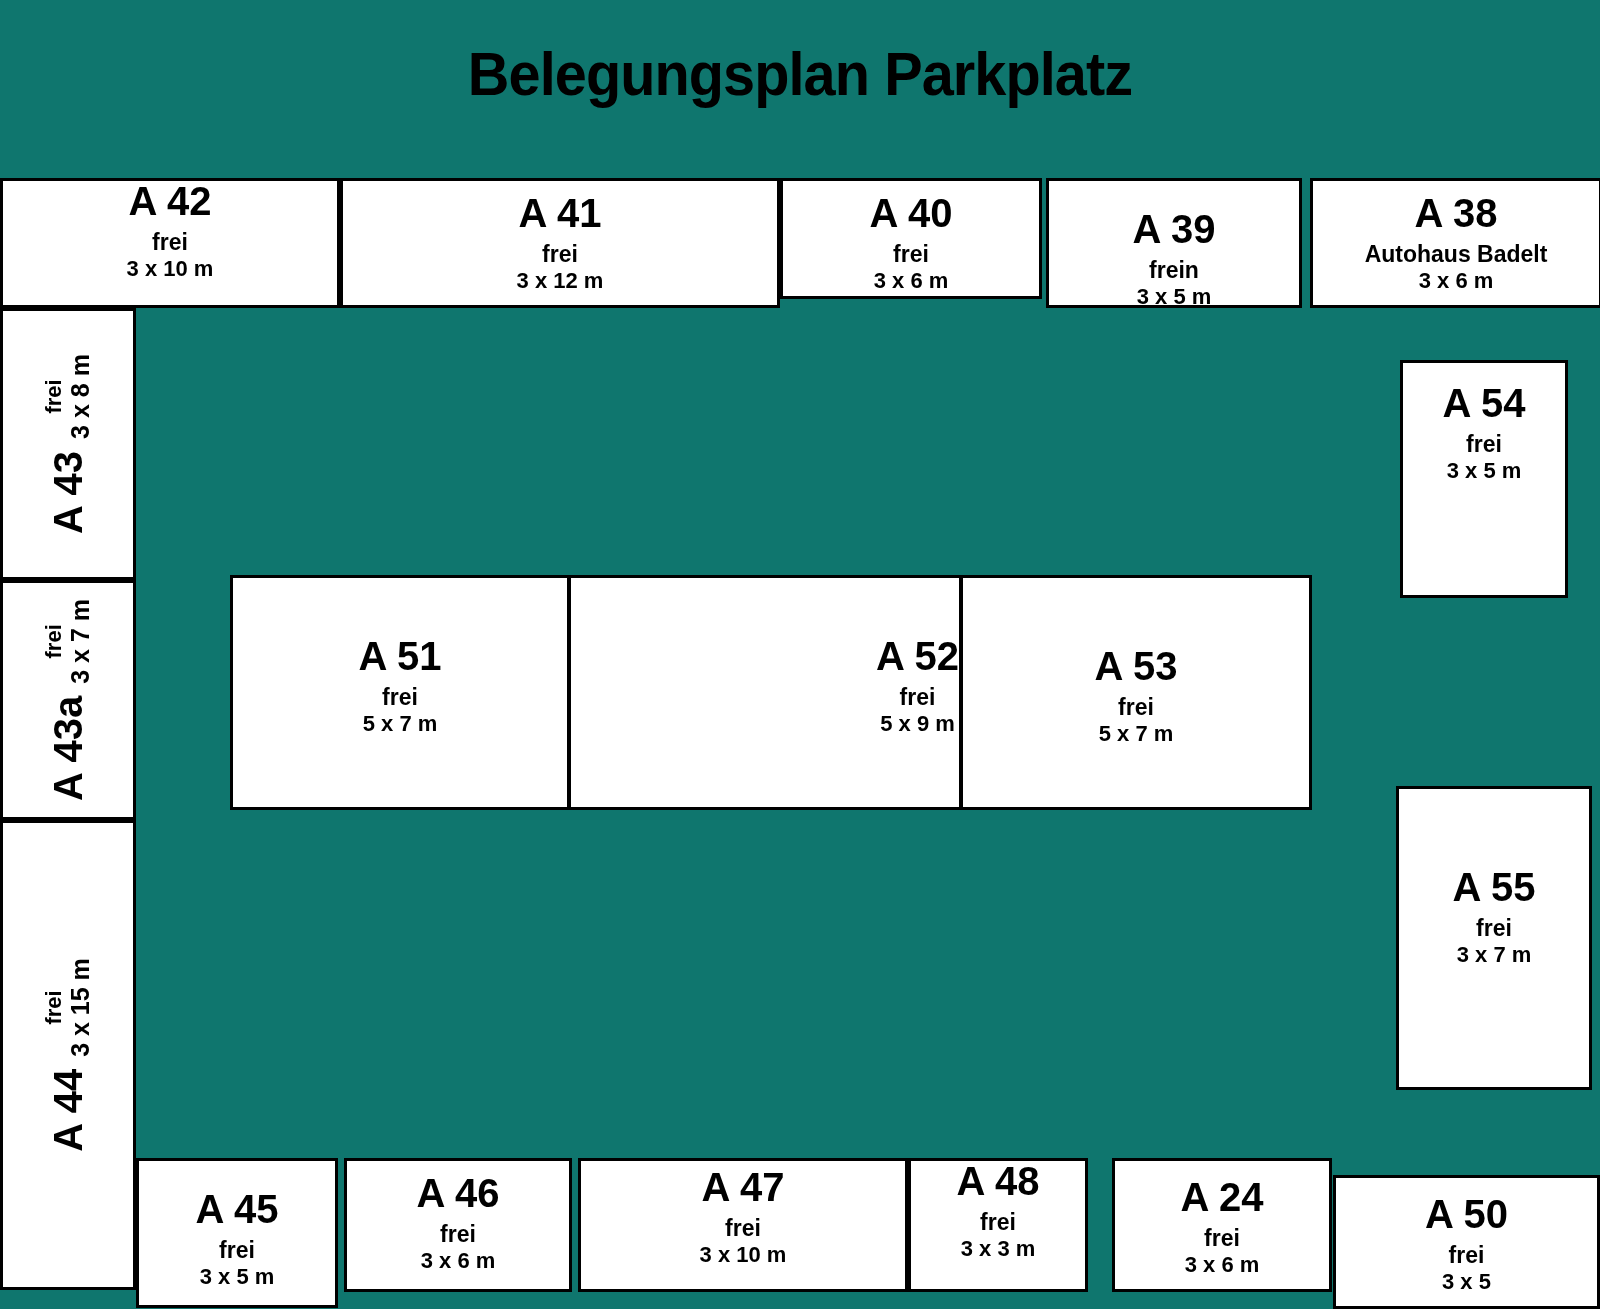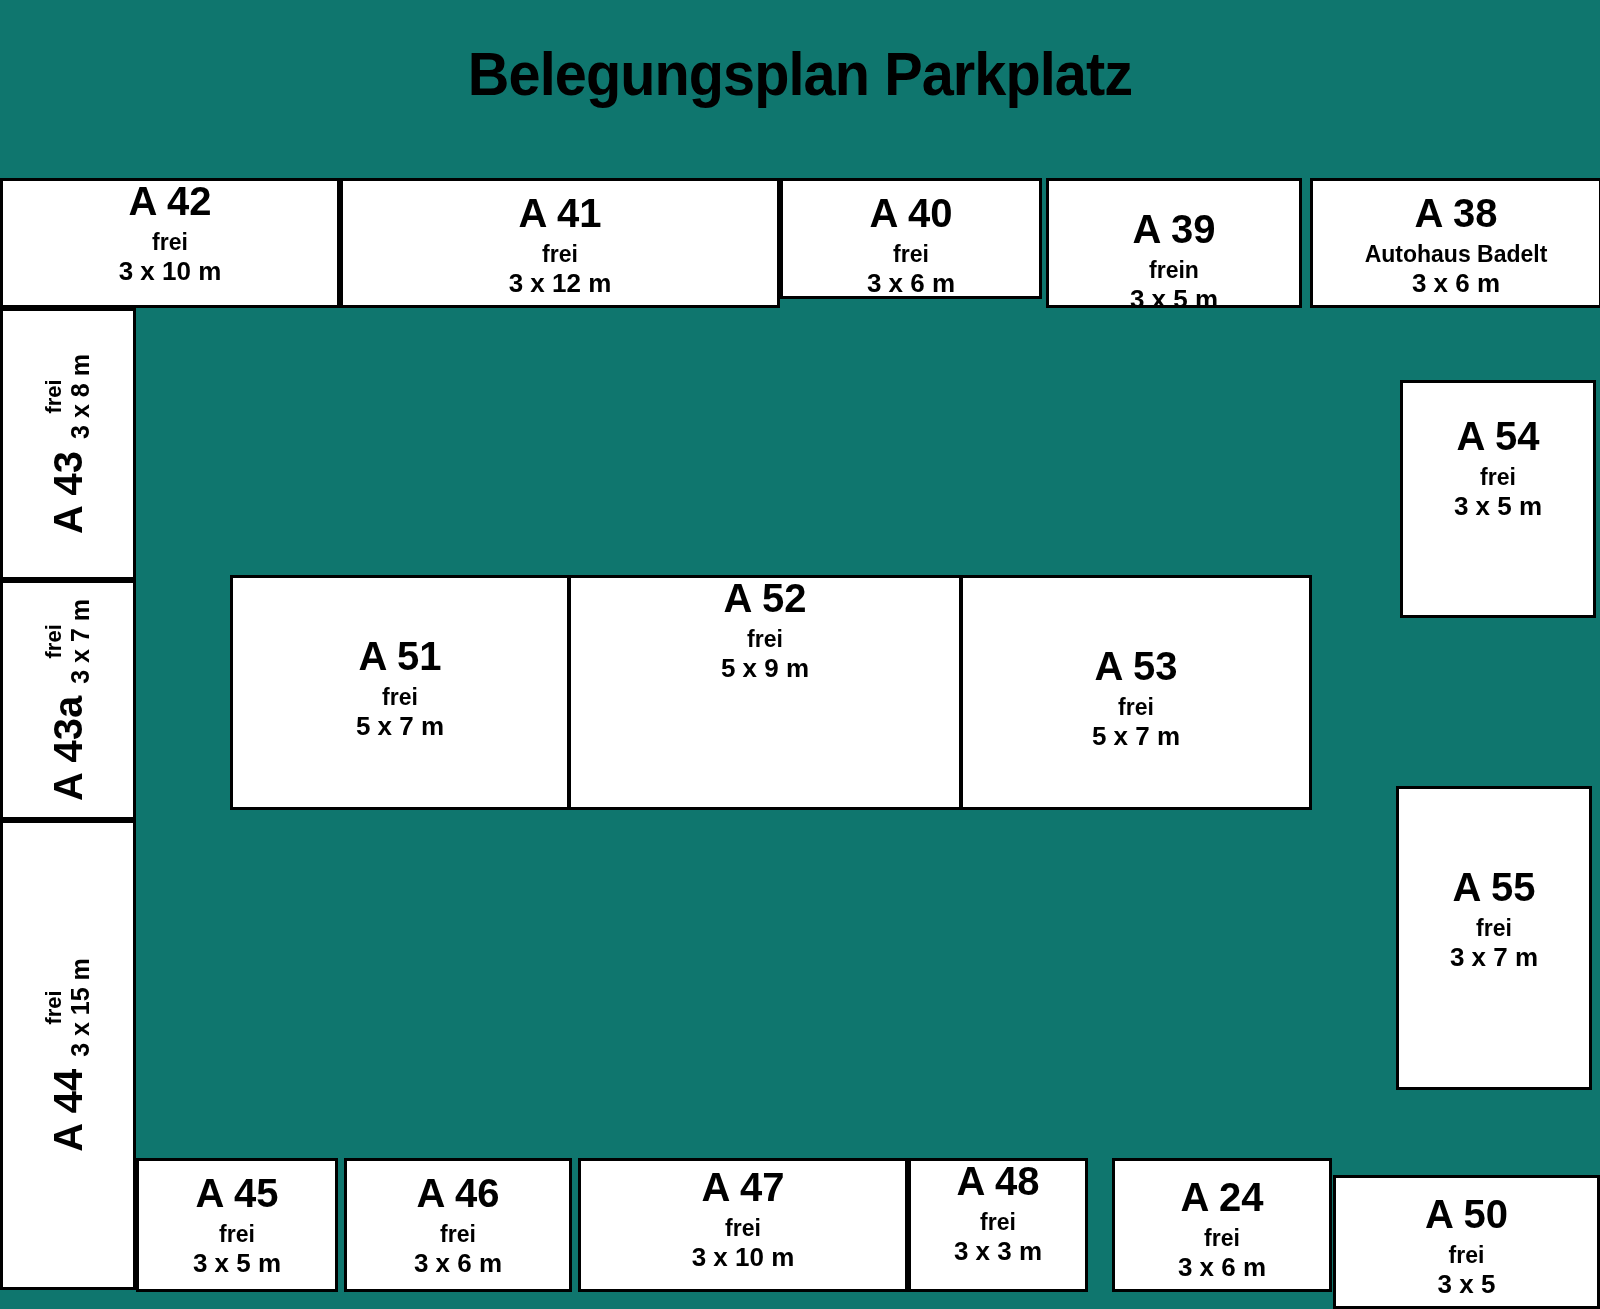--- a/index.html
+++ b/index.html
@@ -54,21 +54,21 @@
     letter-spacing: 0px;
     white-space: nowrap;
   }
   .cell .status {
     font-size: 23px;
     font-weight: bold;
     margin-top: 10px;
     white-space: nowrap;
   }
   .cell .size {
-    font-size: 26px;
+    font-size: 22px;
     font-weight: bold;
     margin-top: 4px;
     white-space: nowrap;
   }
 
   
   .cell.vert .inner {
     transform: rotate(-90deg);
     flex-direction: row;
     align-items: center;
@@ -169,53 +169,53 @@
   </div>
 
   <div class="cell" style="left:230px; top:575px; width:340px; height:235px; padding-top:58px;">
     <div class="inner">
       <div class="label">A 51</div>
       <div class="status">frei</div>
       <div class="size">5 x 7 m</div>
     </div>
   </div>
 
-  <div class="cell" style="left:568px; top:575px; width:394px; height:235px; ">
+  <div class="cell" style="left:568px; top:575px; width:394px; height:235px; padding-top:58px;align-items:flex-end;">
     <div class="inner">
       <div class="label">A 52</div>
       <div class="status">frei</div>
       <div class="size">5 x 9 m</div>
     </div>
   </div>
 
   <div class="cell" style="left:960px; top:575px; width:352px; height:235px; padding-top:68px;">
     <div class="inner">
       <div class="label">A 53</div>
       <div class="status">frei</div>
       <div class="size">5 x 7 m</div>
     </div>
   </div>
 
-  <div class="cell" style="left:1400px; top:380px; width:196px; height:238px; padding-top:33px;">
+  <div class="cell" style="left:1400px; top:360px; width:168px; height:238px; padding-top:20px;">
     <div class="inner">
       <div class="label">A 54</div>
       <div class="status">frei</div>
       <div class="size">3 x 5 m</div>
     </div>
   </div>
 
   <div class="cell" style="left:1396px; top:786px; width:196px; height:304px; padding-top:78px;">
     <div class="inner">
       <div class="label">A 55</div>
       <div class="status">frei</div>
       <div class="size">3 x 7 m</div>
     </div>
   </div>
 
-  <div class="cell" style="left:136px; top:1158px; width:202px; height:134px; padding-top:12px;">
+  <div class="cell" style="left:136px; top:1158px; width:202px; height:150px; padding-top:28px;">
     <div class="inner">
       <div class="label">A 45</div>
       <div class="status">frei</div>
       <div class="size">3 x 5 m</div>
     </div>
   </div>
 
   <div class="cell" style="left:344px; top:1158px; width:228px; height:134px; padding-top:12px;">
     <div class="inner">
       <div class="label">A 46</div>

